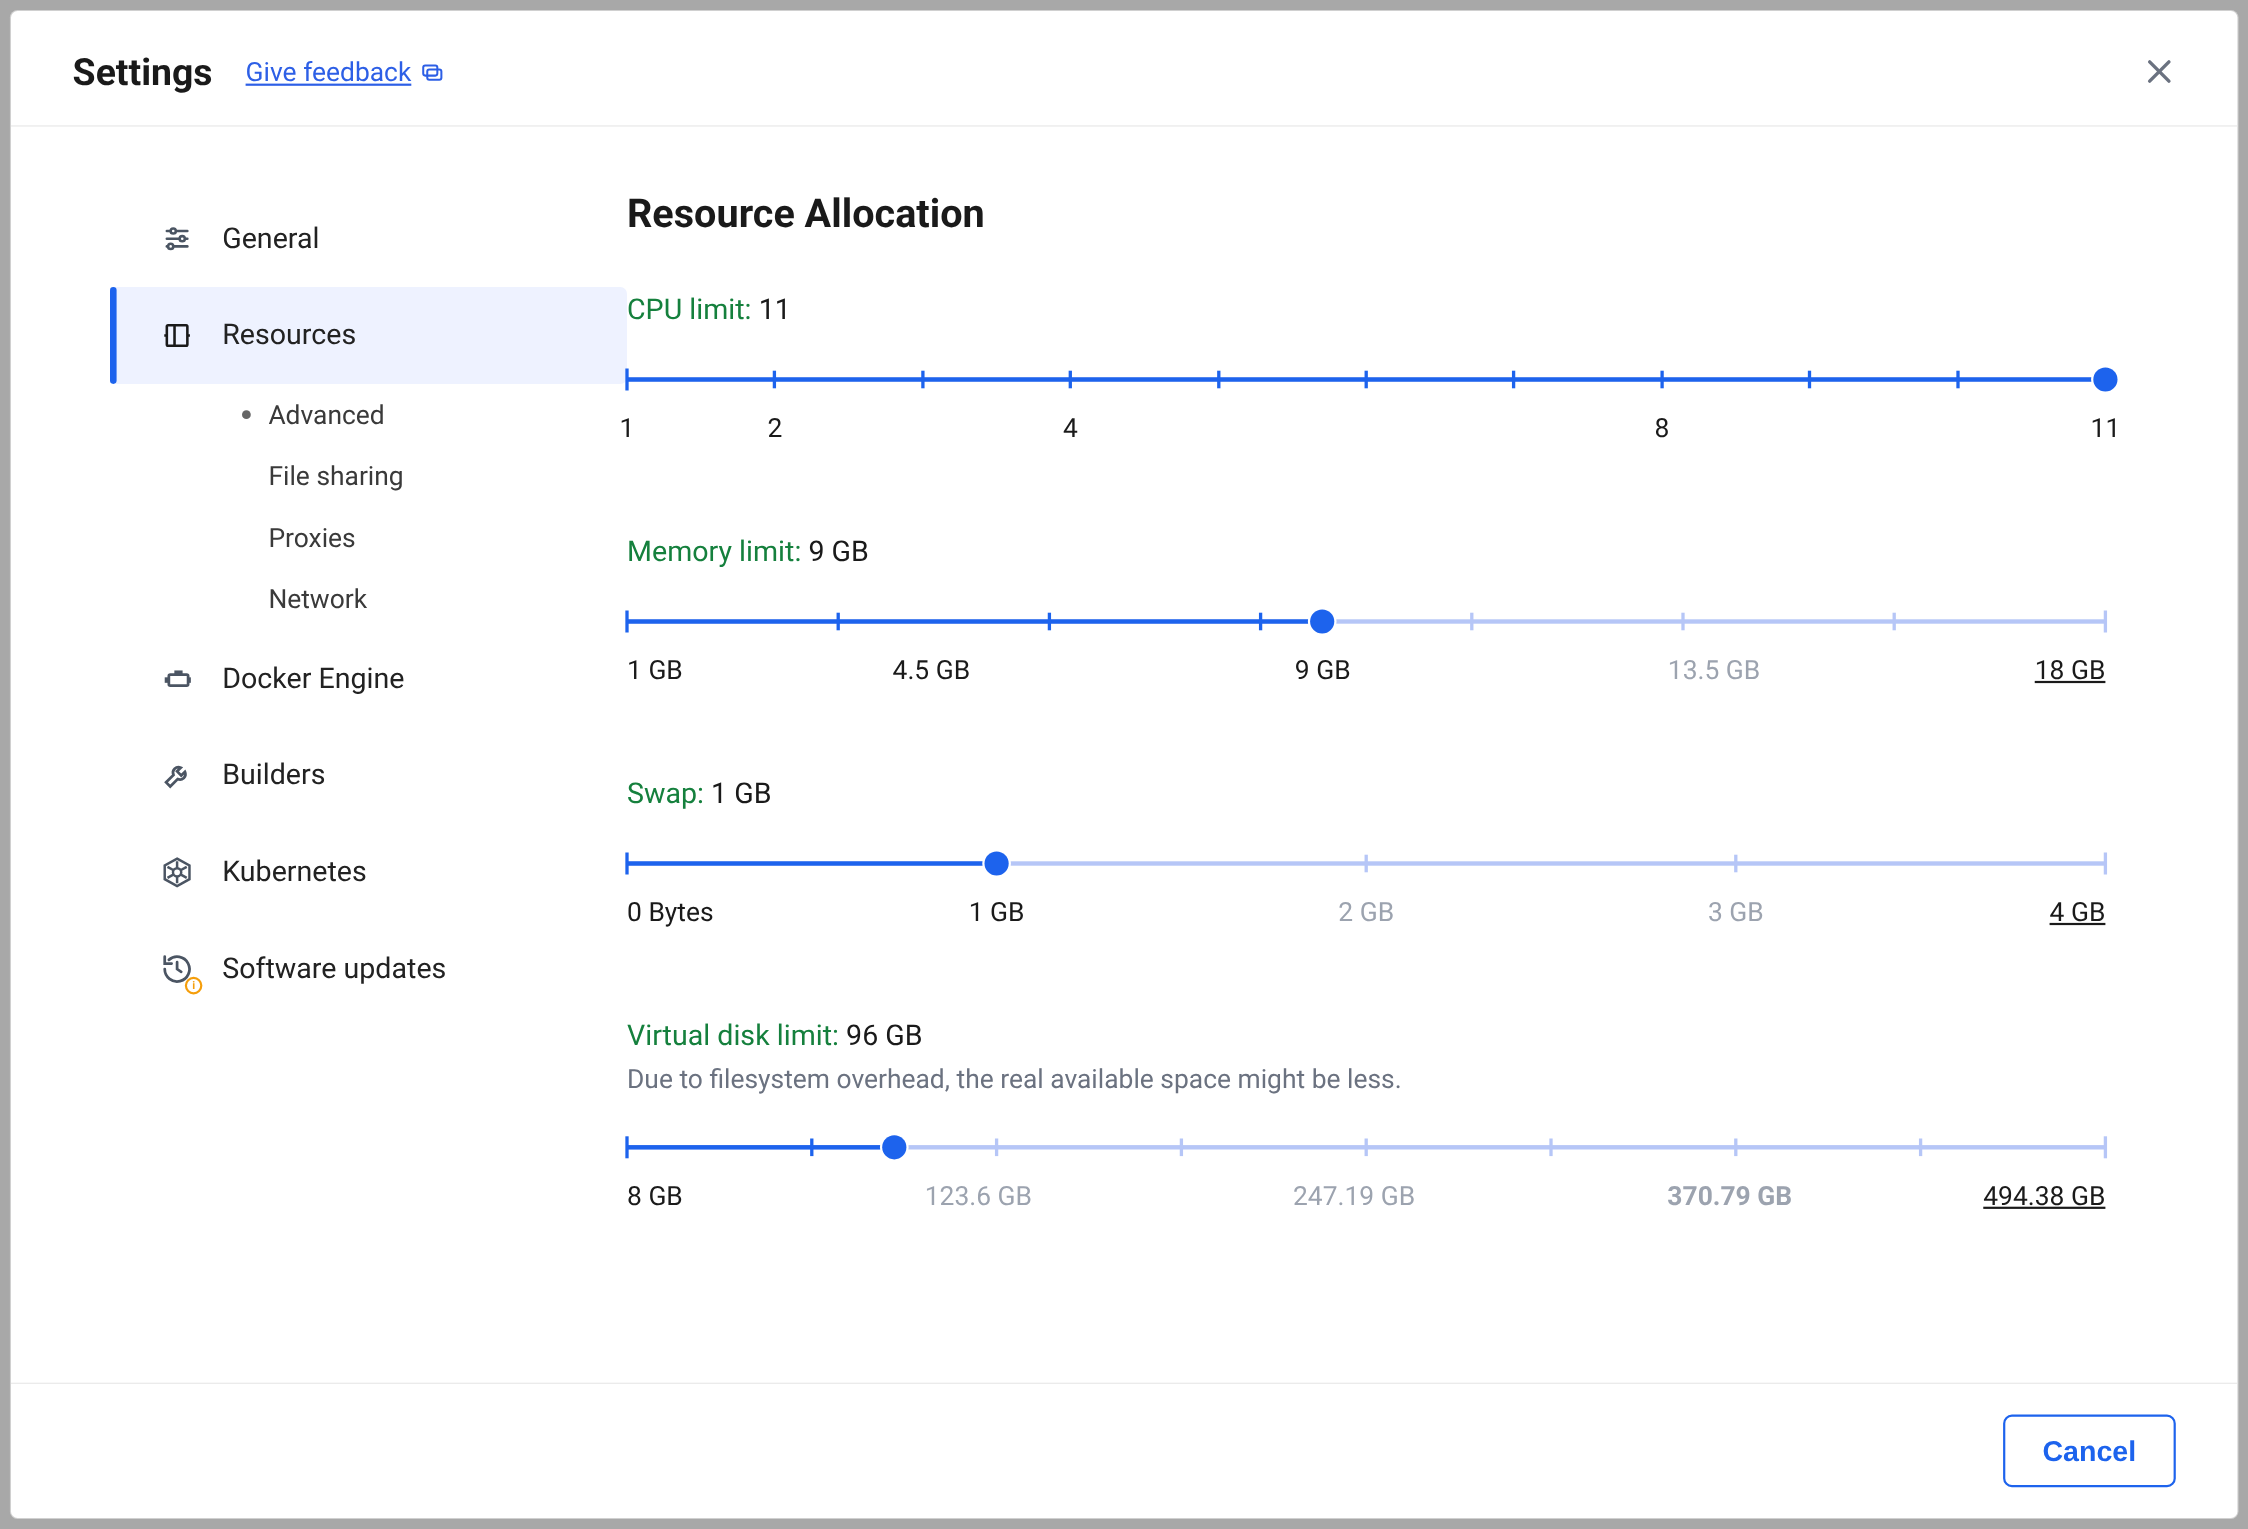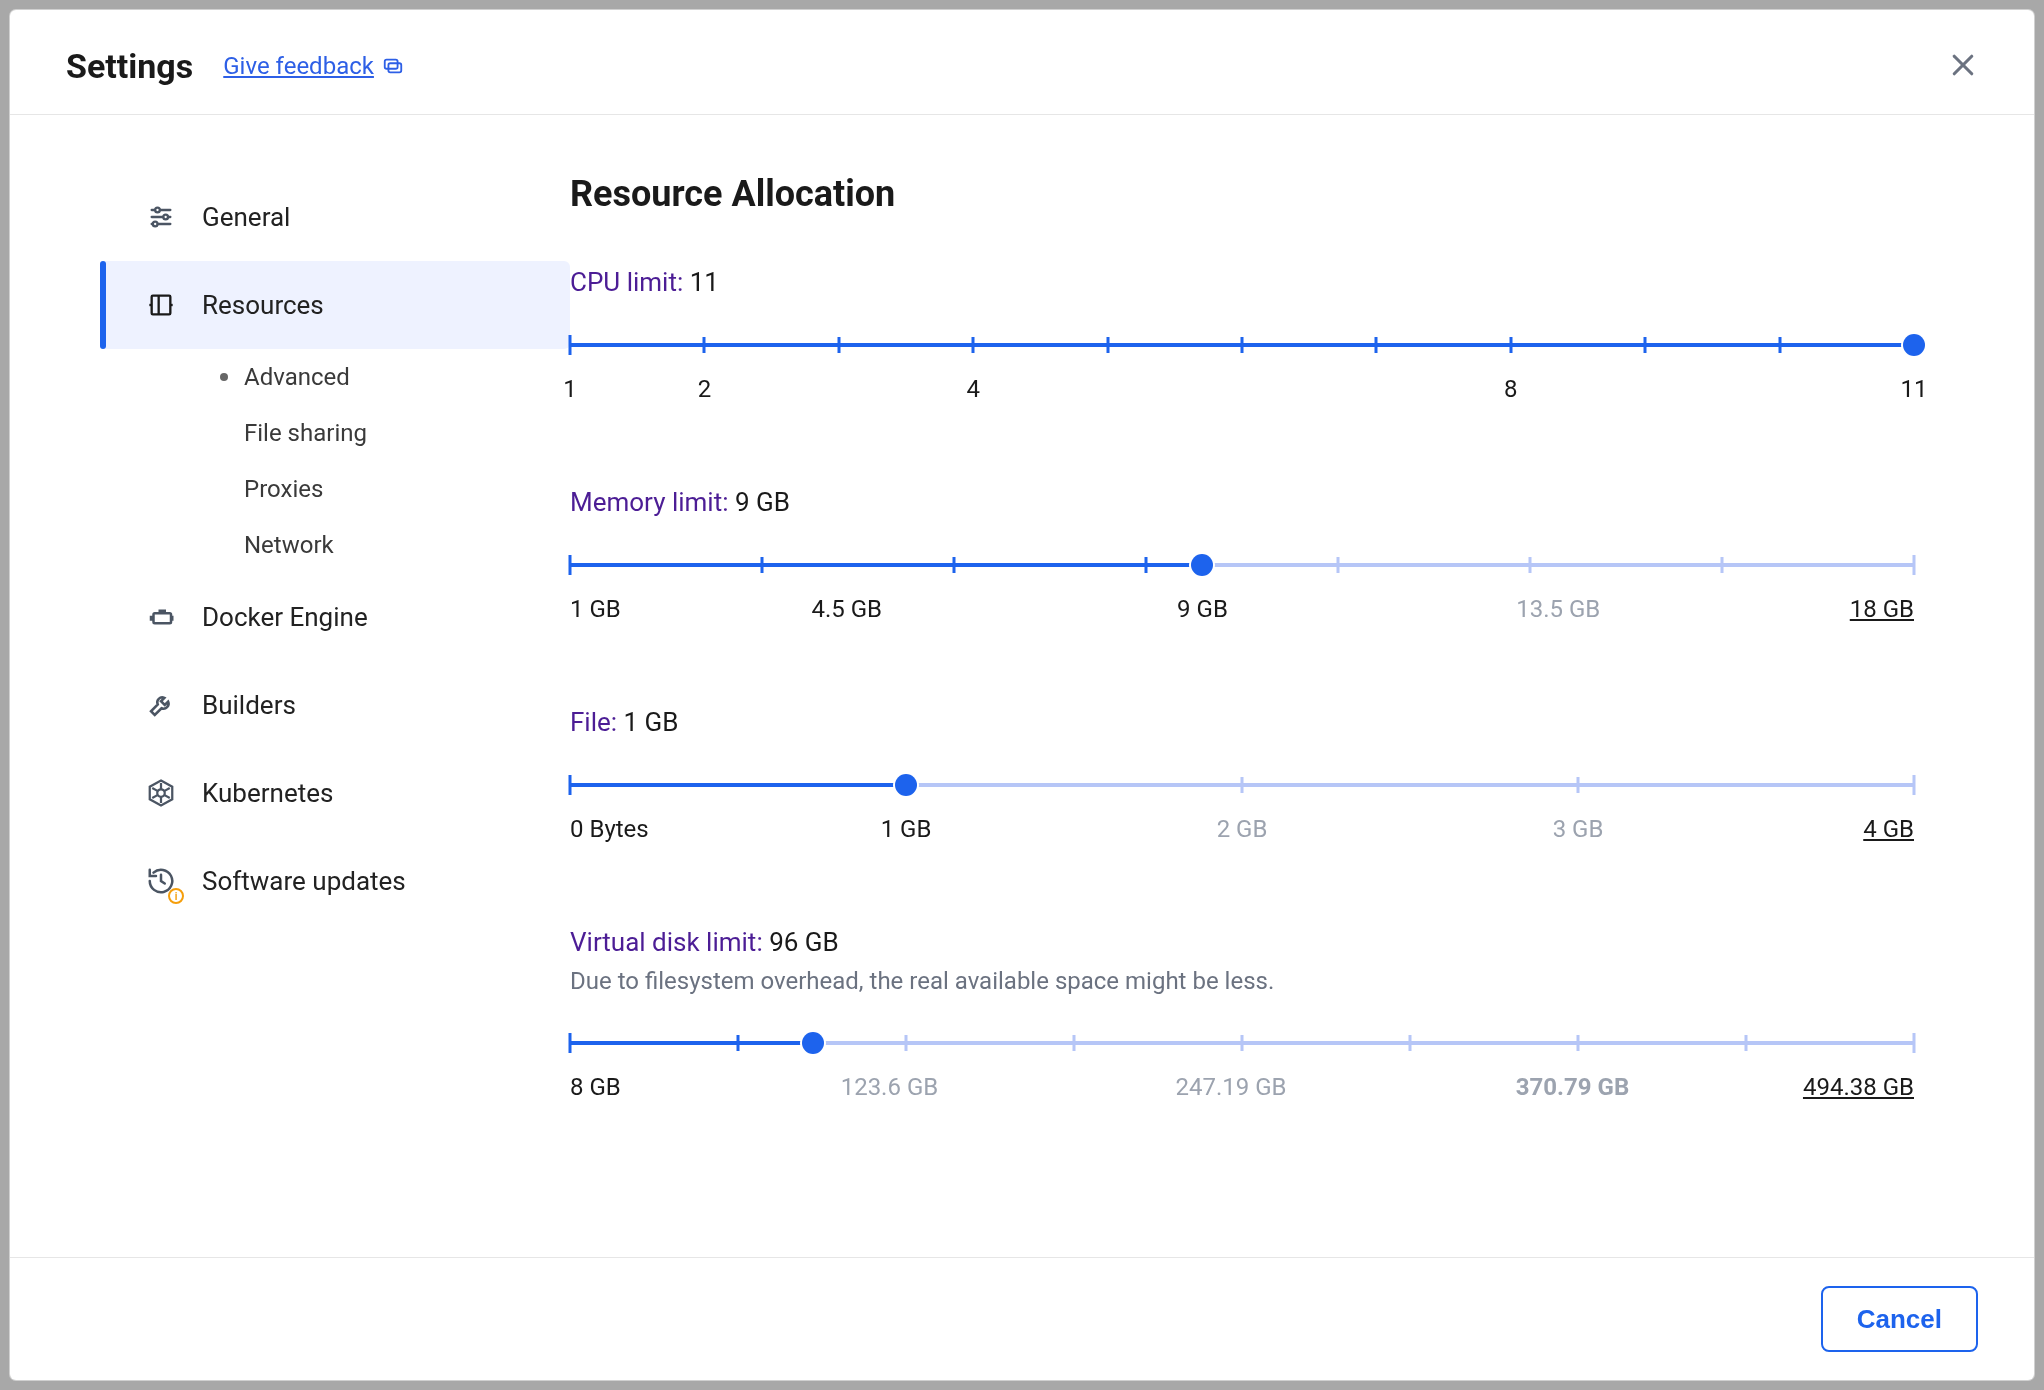--- a/index.html
+++ b/index.html
@@ -127,21 +127,21 @@
     font-weight: 700;
     color: #1a1a1a;
     margin-bottom: 52px;
   }
   .slider-section { margin-bottom: 84px; }
   .slider-section.with-hint { margin-bottom: 60px; }
   .slider-label-row {
     font-size: 26px;
     margin-bottom: 38px;
   }
-  .slider-label-row .key { color: #4c1d95; }
+  .slider-label-row .key { color: #15803d; }
   .slider-label-row .val { color: #1a1a1a; }
   .slider-hint { font-size: 24px; color: #6b7280; margin-top: 10px; margin-bottom: 38px; }
   .slider-track-wrap { position: relative; height: 20px; margin-bottom: 20px; }
   .slider-track-bg {
     position: absolute; left: 0; right: 0; top: 50%; height: 4px; transform: translateY(-50%);
     background: #b6c6f7;
   }
   .slider-track-fg {
     position: absolute; left: 0; top: 50%; height: 4px; transform: translateY(-50%);
     background: #1d63ed;
@@ -382,21 +382,21 @@
             <span class="slider-val-label left" style="left: 0%;">1 GB</span>
             <span class="slider-val-label" style="left: 20.5882%;">4.5 GB</span>
             <span class="slider-val-label" style="left: 47.0588%;">9 GB</span>
             <span class="slider-val-label muted" style="left: 73.5294%;">13.5 GB</span>
             <span class="slider-val-label right" style="left: 100%;">18 GB</span>
           </div>
       </div>
 
       <div class="slider-section">
         <div class="slider-label-row">
-          <span class="key">File:</span>
+          <span class="key">Swap:</span>
           <span class="val">1 GB</span>
         </div>
         <div class="slider-track-wrap">
             <div class="slider-track-bg"></div>
             <div class="slider-track-fg" style="width: 25%;"></div>
             <div class="slider-tick end" style="left: 0%;"></div>
             <div class="slider-tick" style="left: 25%;"></div>
             <div class="slider-tick inactive" style="left: 50%;"></div>
             <div class="slider-tick inactive" style="left: 75%;"></div>
             <div class="slider-tick end inactive" style="left: 100%;"></div>

